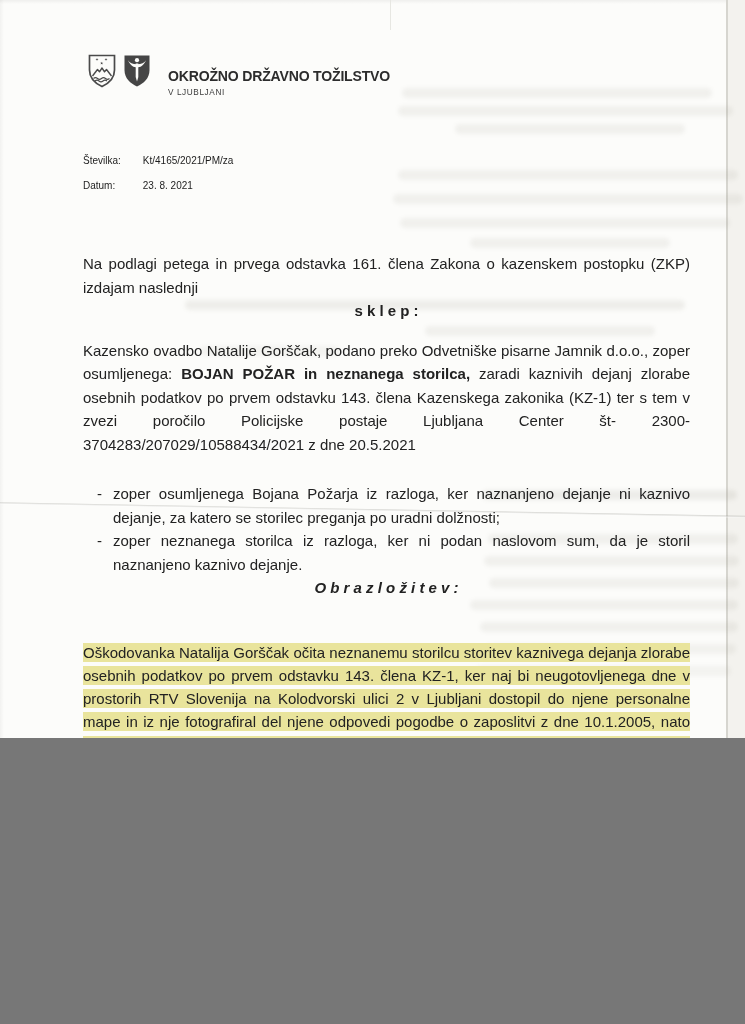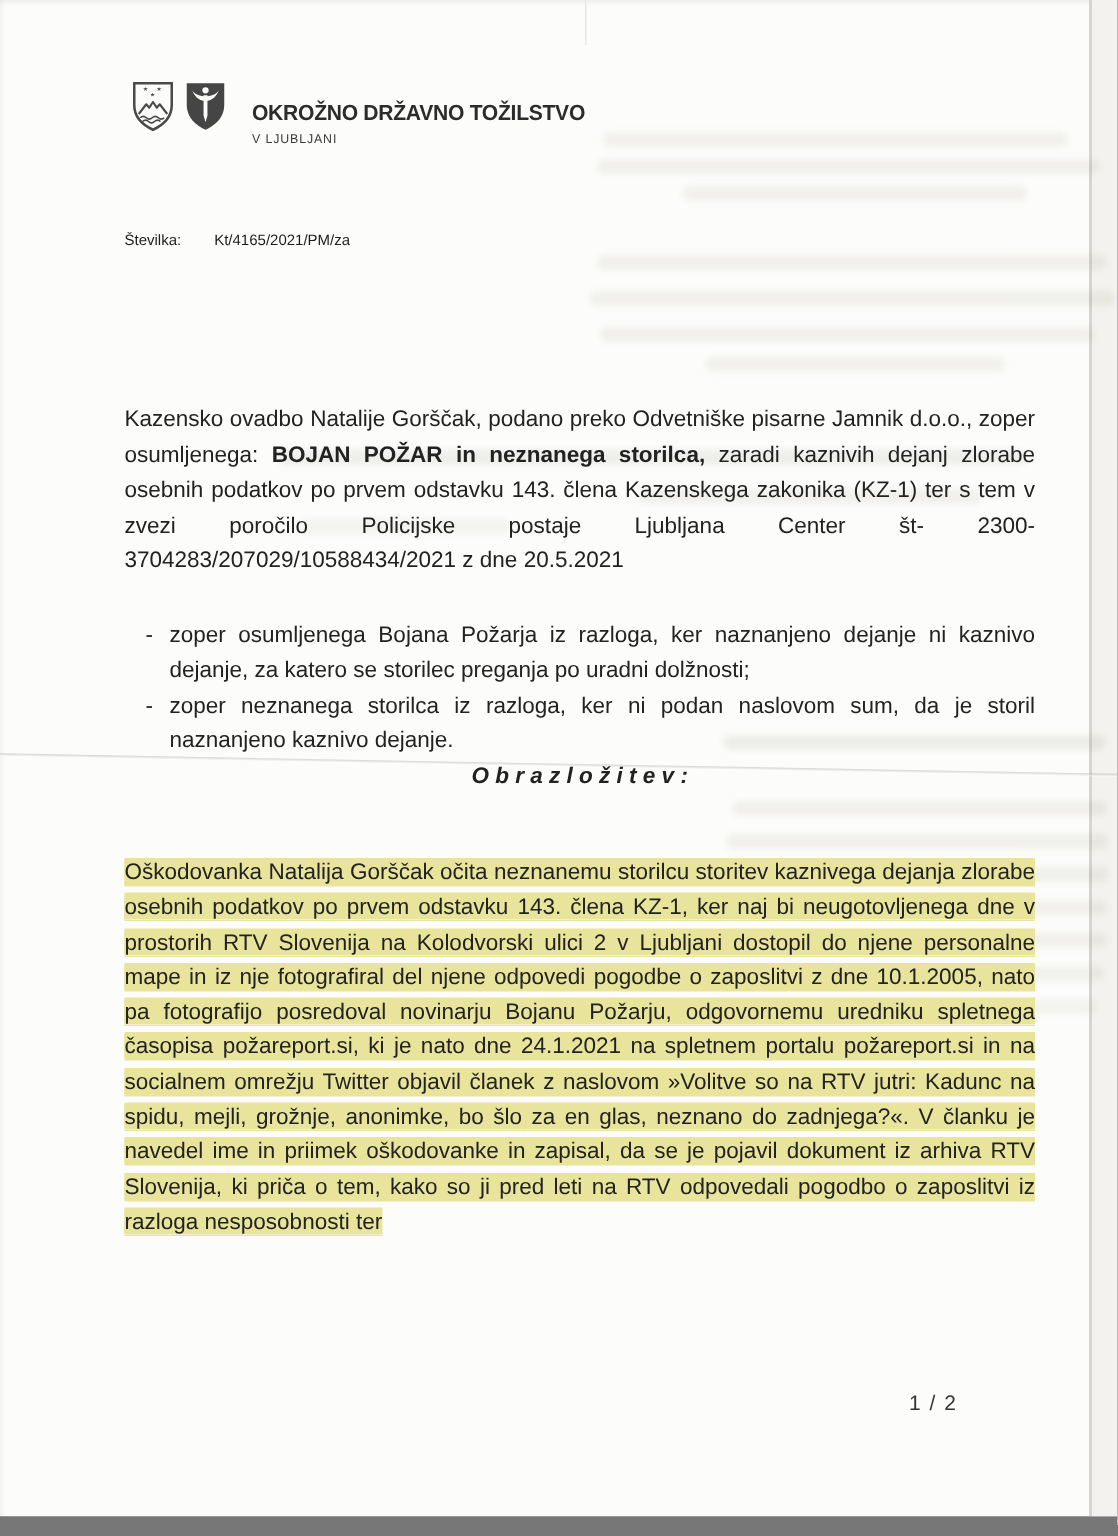--- a/index.html
+++ b/index.html
@@ -3,21 +3,21 @@
 <meta charset="utf-8">
 <style>
   :root{
     --highlight:#e9e49c;
     --text:#1d1d1d;
     --page-bg:#fcfcfa;
     --bleed:#8d8a7c;
   }
   html,body{margin:0;padding:0;background:#777;}
   .page{
-    position:relative;width:745px;height:1011px;margin:0 auto;
+    position:relative;width:745px;height:738px;margin:0 auto;
     background:var(--page-bg);
     font-family:"Liberation Sans","DejaVu Sans",sans-serif;
     color:var(--text);
     overflow:hidden;
   }
   
   .scan-right-band{position:absolute;left:728px;top:0;width:17px;height:1024px;background:#f3f2ee;}
   .scan-right-line{position:absolute;left:726px;top:0;width:2px;height:1024px;background:#d6d5cf;}
   .scan-top-seam{position:absolute;left:390px;top:0;width:1px;height:30px;background:#e7e7e2;}
   .crease{
@@ -124,24 +124,30 @@
       <div class="org-name">OKROŽNO DRŽAVNO TOŽILSTVO</div>
       <div class="org-loc">V LJUBLJANI</div>
     </div>
   </div>
 
   <div class="ref">
     <div>
       <span class="lbl">Številka:</span>
       <span>Kt/4165/2021/PM/za</span>
     </div>
+    <div>
+      <span class="lbl">Datum:</span>
+      <span>23. 8. 2021</span>
+    </div>
   </div>
 
   <div class="doc">
+    <p>Na podlagi petega in prvega odstavka 161. člena Zakona o kazenskem postopku (ZKP) izdajam naslednji</p>
 
+    <p class="heading h-sklep">s k l e p :</p>
 
     <p class="p-charge"><span>Kazensko ovadbo Natalije Gorščak, podano preko Odvetniške pisarne Jamnik d.o.o., zoper osumljenega: </span><span class="bold">BOJAN POŽAR in neznanega storilca,</span><span> zaradi kaznivih dejanj zlorabe osebnih podatkov po prvem odstavku 143. člena Kazenskega zakonika (KZ-1) ter s tem v zvezi poročilo Policijske postaje Ljubljana Center št- 2300-3704283/207029/10588434/2021 z dne 20.5.2021</span></p>
 
 
     <ul class="rejections">
       <li>
         <span class="dash">-</span>
         <span class="li-text">zoper osumljenega Bojana Požarja iz razloga, ker naznanjeno dejanje ni kaznivo dejanje, za katero se storilec preganja po uradni dolžnosti;</span>
       </li>
       <li>

